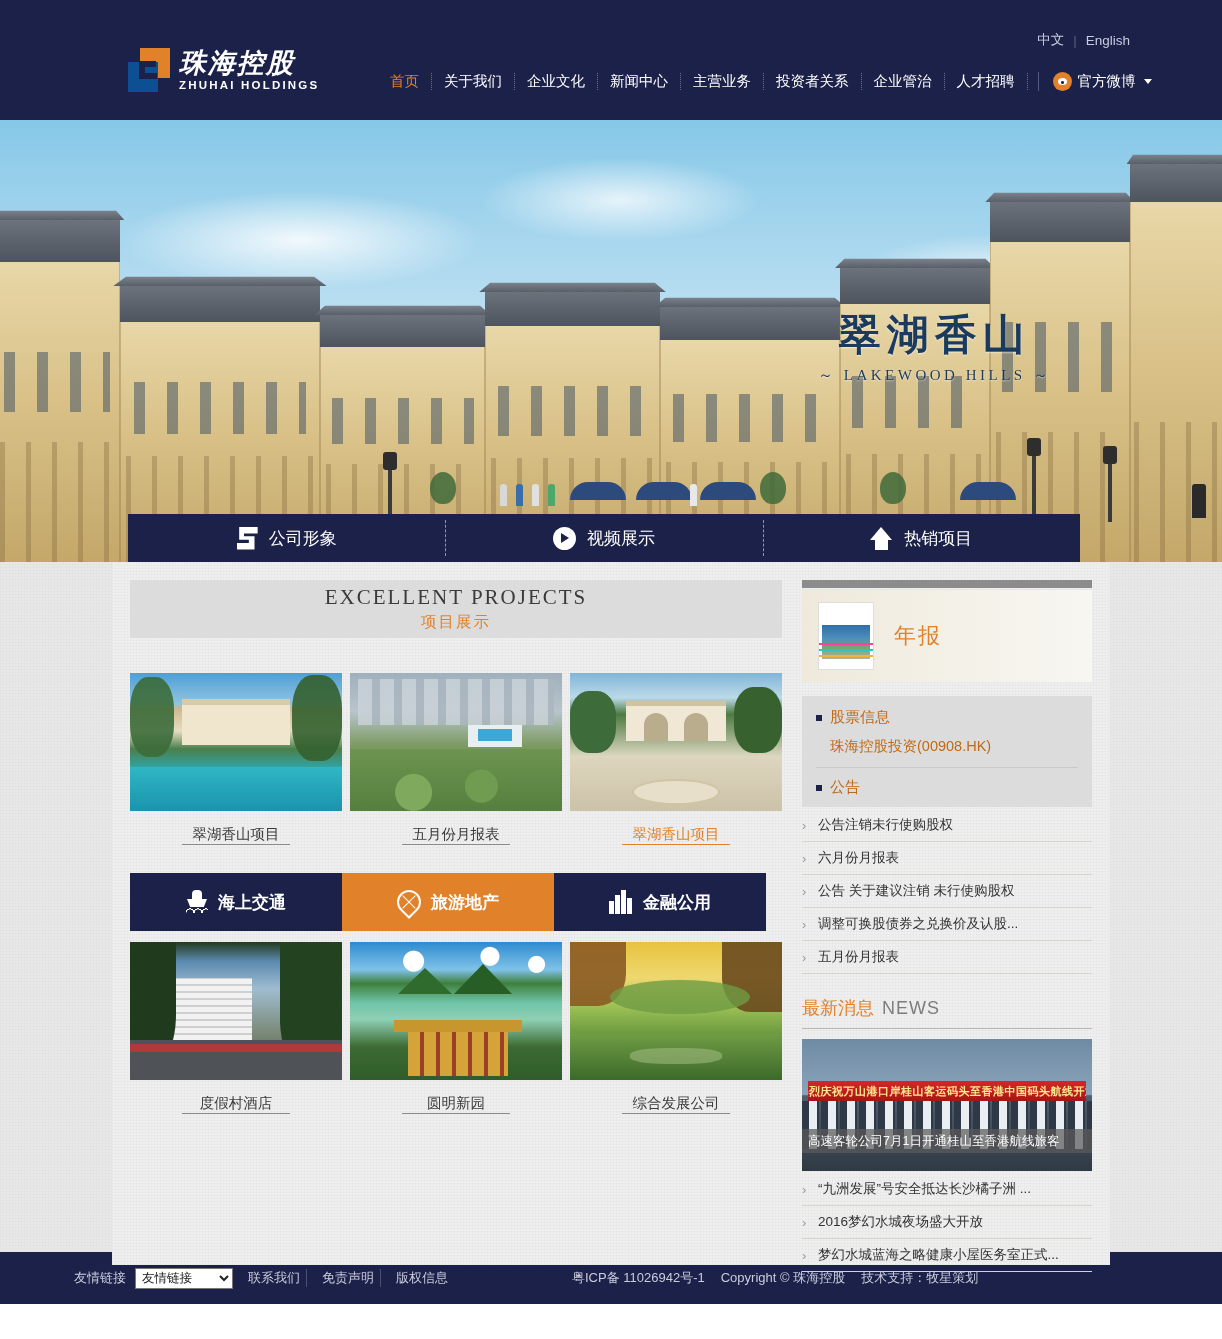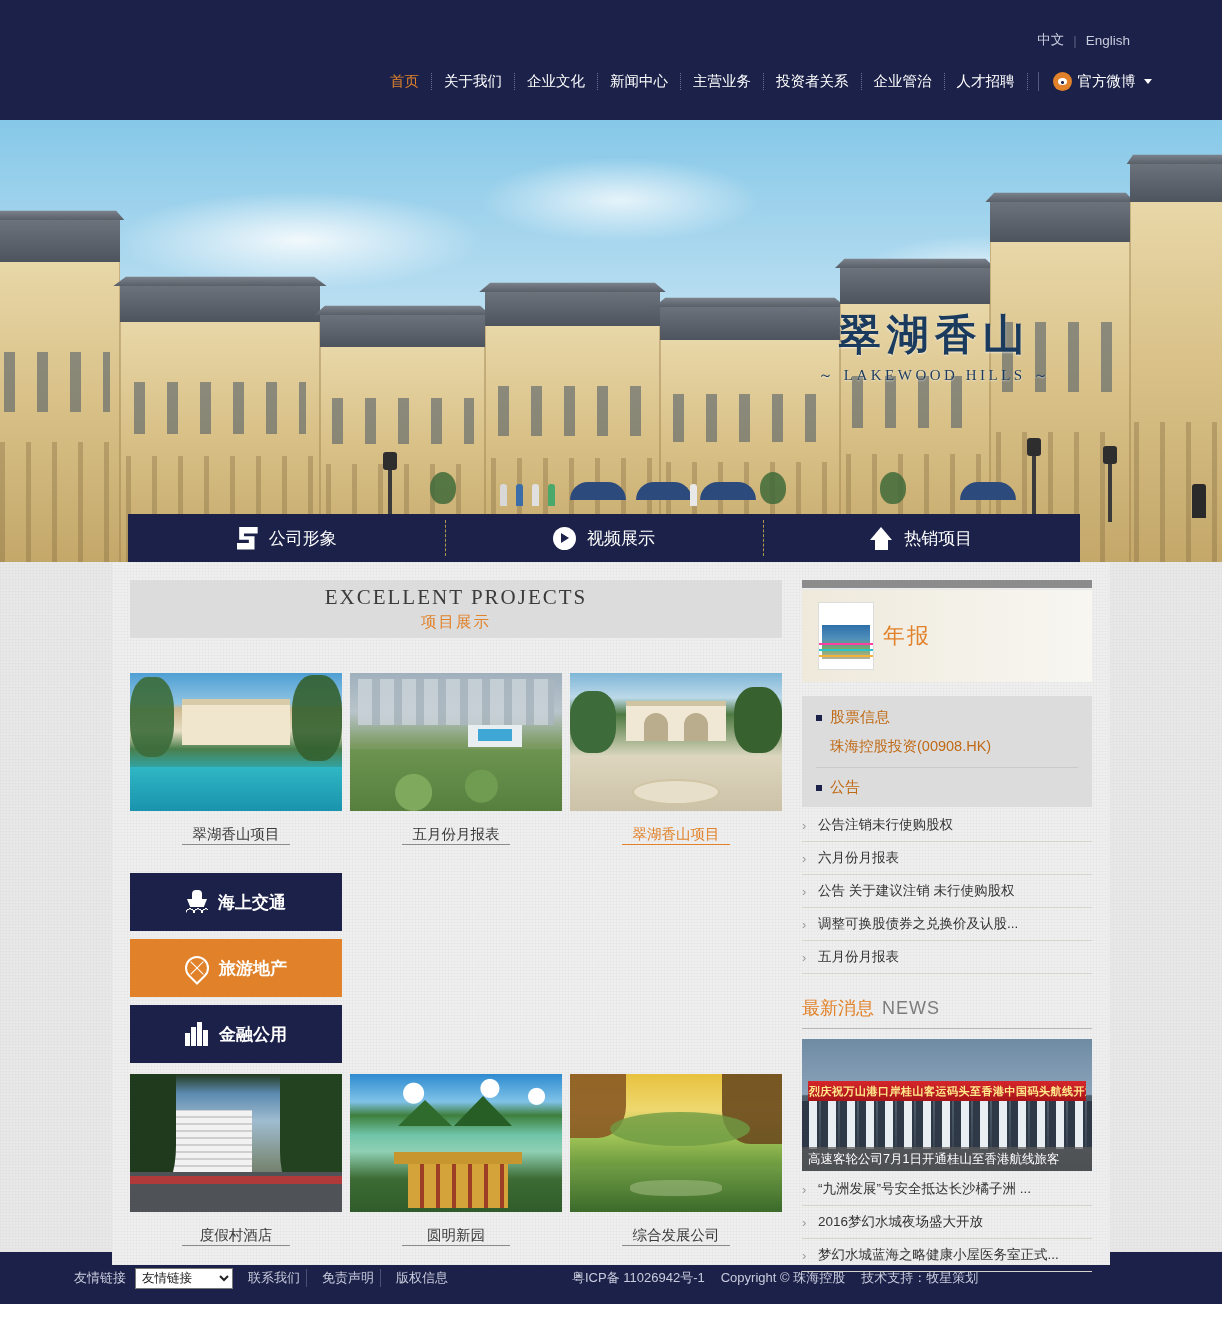--- a/index.html
+++ b/index.html
@@ -287,21 +287,21 @@
   }
   .proj-cap span {
     display: inline-block; padding-bottom: 0;
     border-bottom: 1px solid #8b8b8b;
     min-width: 108px;
   }
   .proj-cap.hot { color: #e1822a; }
   .proj-cap.hot span { border-bottom-color: #e1822a; }
 
   
-  .biz-bar { display: flex; gap: 8px; margin-top: 28px; flex-direction: column; }
+  .biz-bar { display: flex; margin-top: 28px; }
   .biz {
     width: 212px; height: 58px; background: #1b2149;
     display: flex; align-items: center; justify-content: center;
     gap: 10px; color: #fff; font-size: 17px; font-weight: bold;
     cursor: pointer;
   }
   .biz.active { background: #e1822a; }
   .ico-ship { width: 22px; height: 24px; position: relative; }
   .ico-ship::before {
     content:""; position:absolute; left: 6px; top: 0;
@@ -336,21 +336,21 @@
   .ico-bldg i {
     position: absolute; bottom: 0; background: #fff; display: block;
   }
 
   
   .rail-top {
     height: 8px; background: #8c8c8c; margin-bottom: 2px;
   }
   .annual {
     height: 92px; background: linear-gradient(90deg,#efe9db 0%, #f4f1e8 55%, #f7f6f1 100%);
-    display: flex; align-items: center; gap: 9px; padding: 0 16px;
+    display: flex; align-items: center; gap: 20px; padding: 0 16px;
     cursor: pointer;
     text-align: right;
   }
   .annual-thumb {
     width: 56px; height: 68px; background: #fff;
     border: 1px solid #ddd; position: relative; overflow: hidden;
   }
   .annual-thumb .pic {
     position: absolute; left: 3px; right: 3px; top: 22px; height: 34px;
     background: linear-gradient(180deg,#2f6fa8 0%, #4e8fbb 40%, #7aa86a 70%, #b6b0a0 100%);
@@ -407,21 +407,21 @@
   }
   .nf-people {
     position: absolute; left: 0; right: 0; bottom: 22px; height: 48px;
     background-image: repeating-linear-gradient(90deg,
       #2f3847 0px, #2f3847 7px,
       #e9eef3 7px, #e9eef3 15px,
       #2f3847 15px, #2f3847 17px,
       rgba(0,0,0,0) 17px, rgba(0,0,0,0) 19px);
   }
   .nf-cap {
-    position: absolute; left: 0; right: 0; bottom: 0; height: 24px;
+    position: absolute; left: 0; right: 0; bottom: 18px; height: 24px;
     background: rgba(90,90,90,.72);
     color: #fff; font-size: 12.5px;
     display: flex; align-items: center; padding-left: 6px;
     white-space: nowrap; overflow: hidden;
   }
   .news-list { margin-top: 2px; }
   .news-item {
     display: flex; align-items: center; gap: 8px;
     height: 33px; font-size: 13.5px; color: #333;
     border-bottom: 1px solid #d7d4cb; cursor: pointer;
@@ -450,20 +450,33 @@
   .footer-right {
     margin-left: 118px; display: flex; align-items: center; gap: 16px;
     color: #c9ccdd;
   }
 </style>
 </head>
 <body>
 
 <div class="header">
 
+  <div class="logo-wrap">
+    <div class="logo-mark">
+      <div class="sq-o"></div>
+      <div class="sq-b"></div>
+      <div class="bar-in"></div>
+      <div class="bar-in2"></div>
+      <div class="bar-in3"></div>
+    </div>
+    <div class="logo-text">
+      <div class="logo-cn">珠海控股</div>
+      <div class="logo-en">ZHUHAI  HOLDINGS</div>
+    </div>
+  </div>
 
   <div class="lang-bar">
     <span class="lang">中文</span>
     <span class="lang-sep">|</span>
     <span class="lang">English</span>
   </div>
 
   <div class="nav">
     <span class="nav-item active">首页</span>
     <span class="nav-item">关于我们</span>

